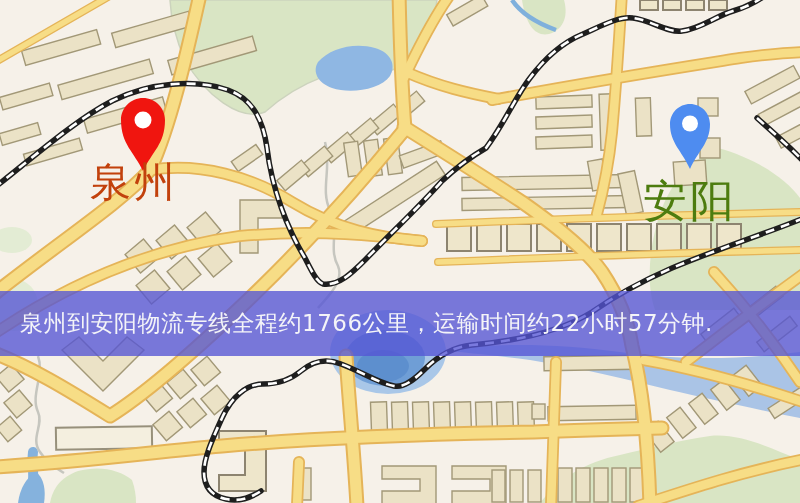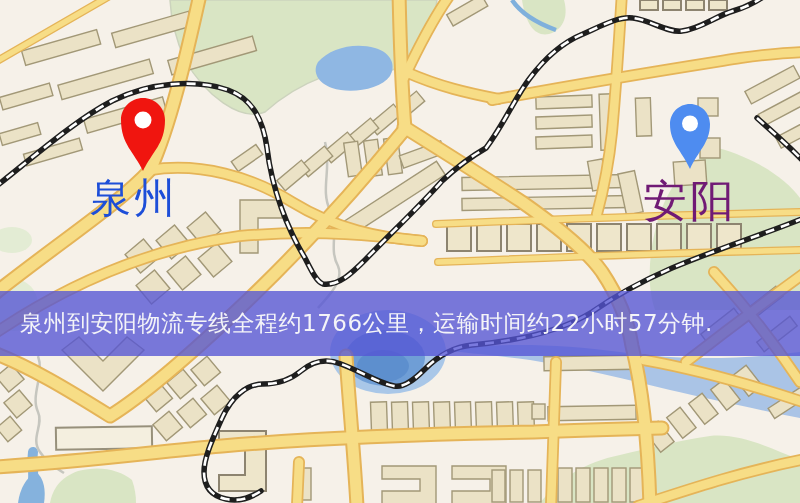--- a/index.html
+++ b/index.html
@@ -21,22 +21,22 @@
 
   
   .banner{position:absolute;left:0;top:291px;width:800px;height:65px;
           background:rgba(84,84,213,0.78);display:flex;align-items:center;}
   .banner span{color:#f4f4f8;font-size:23px;padding-left:20px;white-space:nowrap;
                letter-spacing:0.5px;}
 
   
   .city-label{position:absolute;font-size:41px;line-height:1.1;font-weight:500;
               letter-spacing:3px;white-space:nowrap;}
-  .city-label.origin{left:90px;top:176px;color:#1d4ed8;}
-  .city-label.dest{left:643px;top:177px;color:#701a75;font-size:44px;}
+  .city-label.origin{left:90px;top:160px;color:#c2410c;}
+  .city-label.dest{left:643px;top:177px;color:#4d7c0f;font-size:44px;}
 </style>
 </head>
 <body>
 
 <div class="stage">
 <svg width="800" height="503" viewBox="0 0 800 503">
 
   <g>
     <rect x="0" y="0" width="800" height="503" fill="#f6f1e9"></rect>
   </g>

